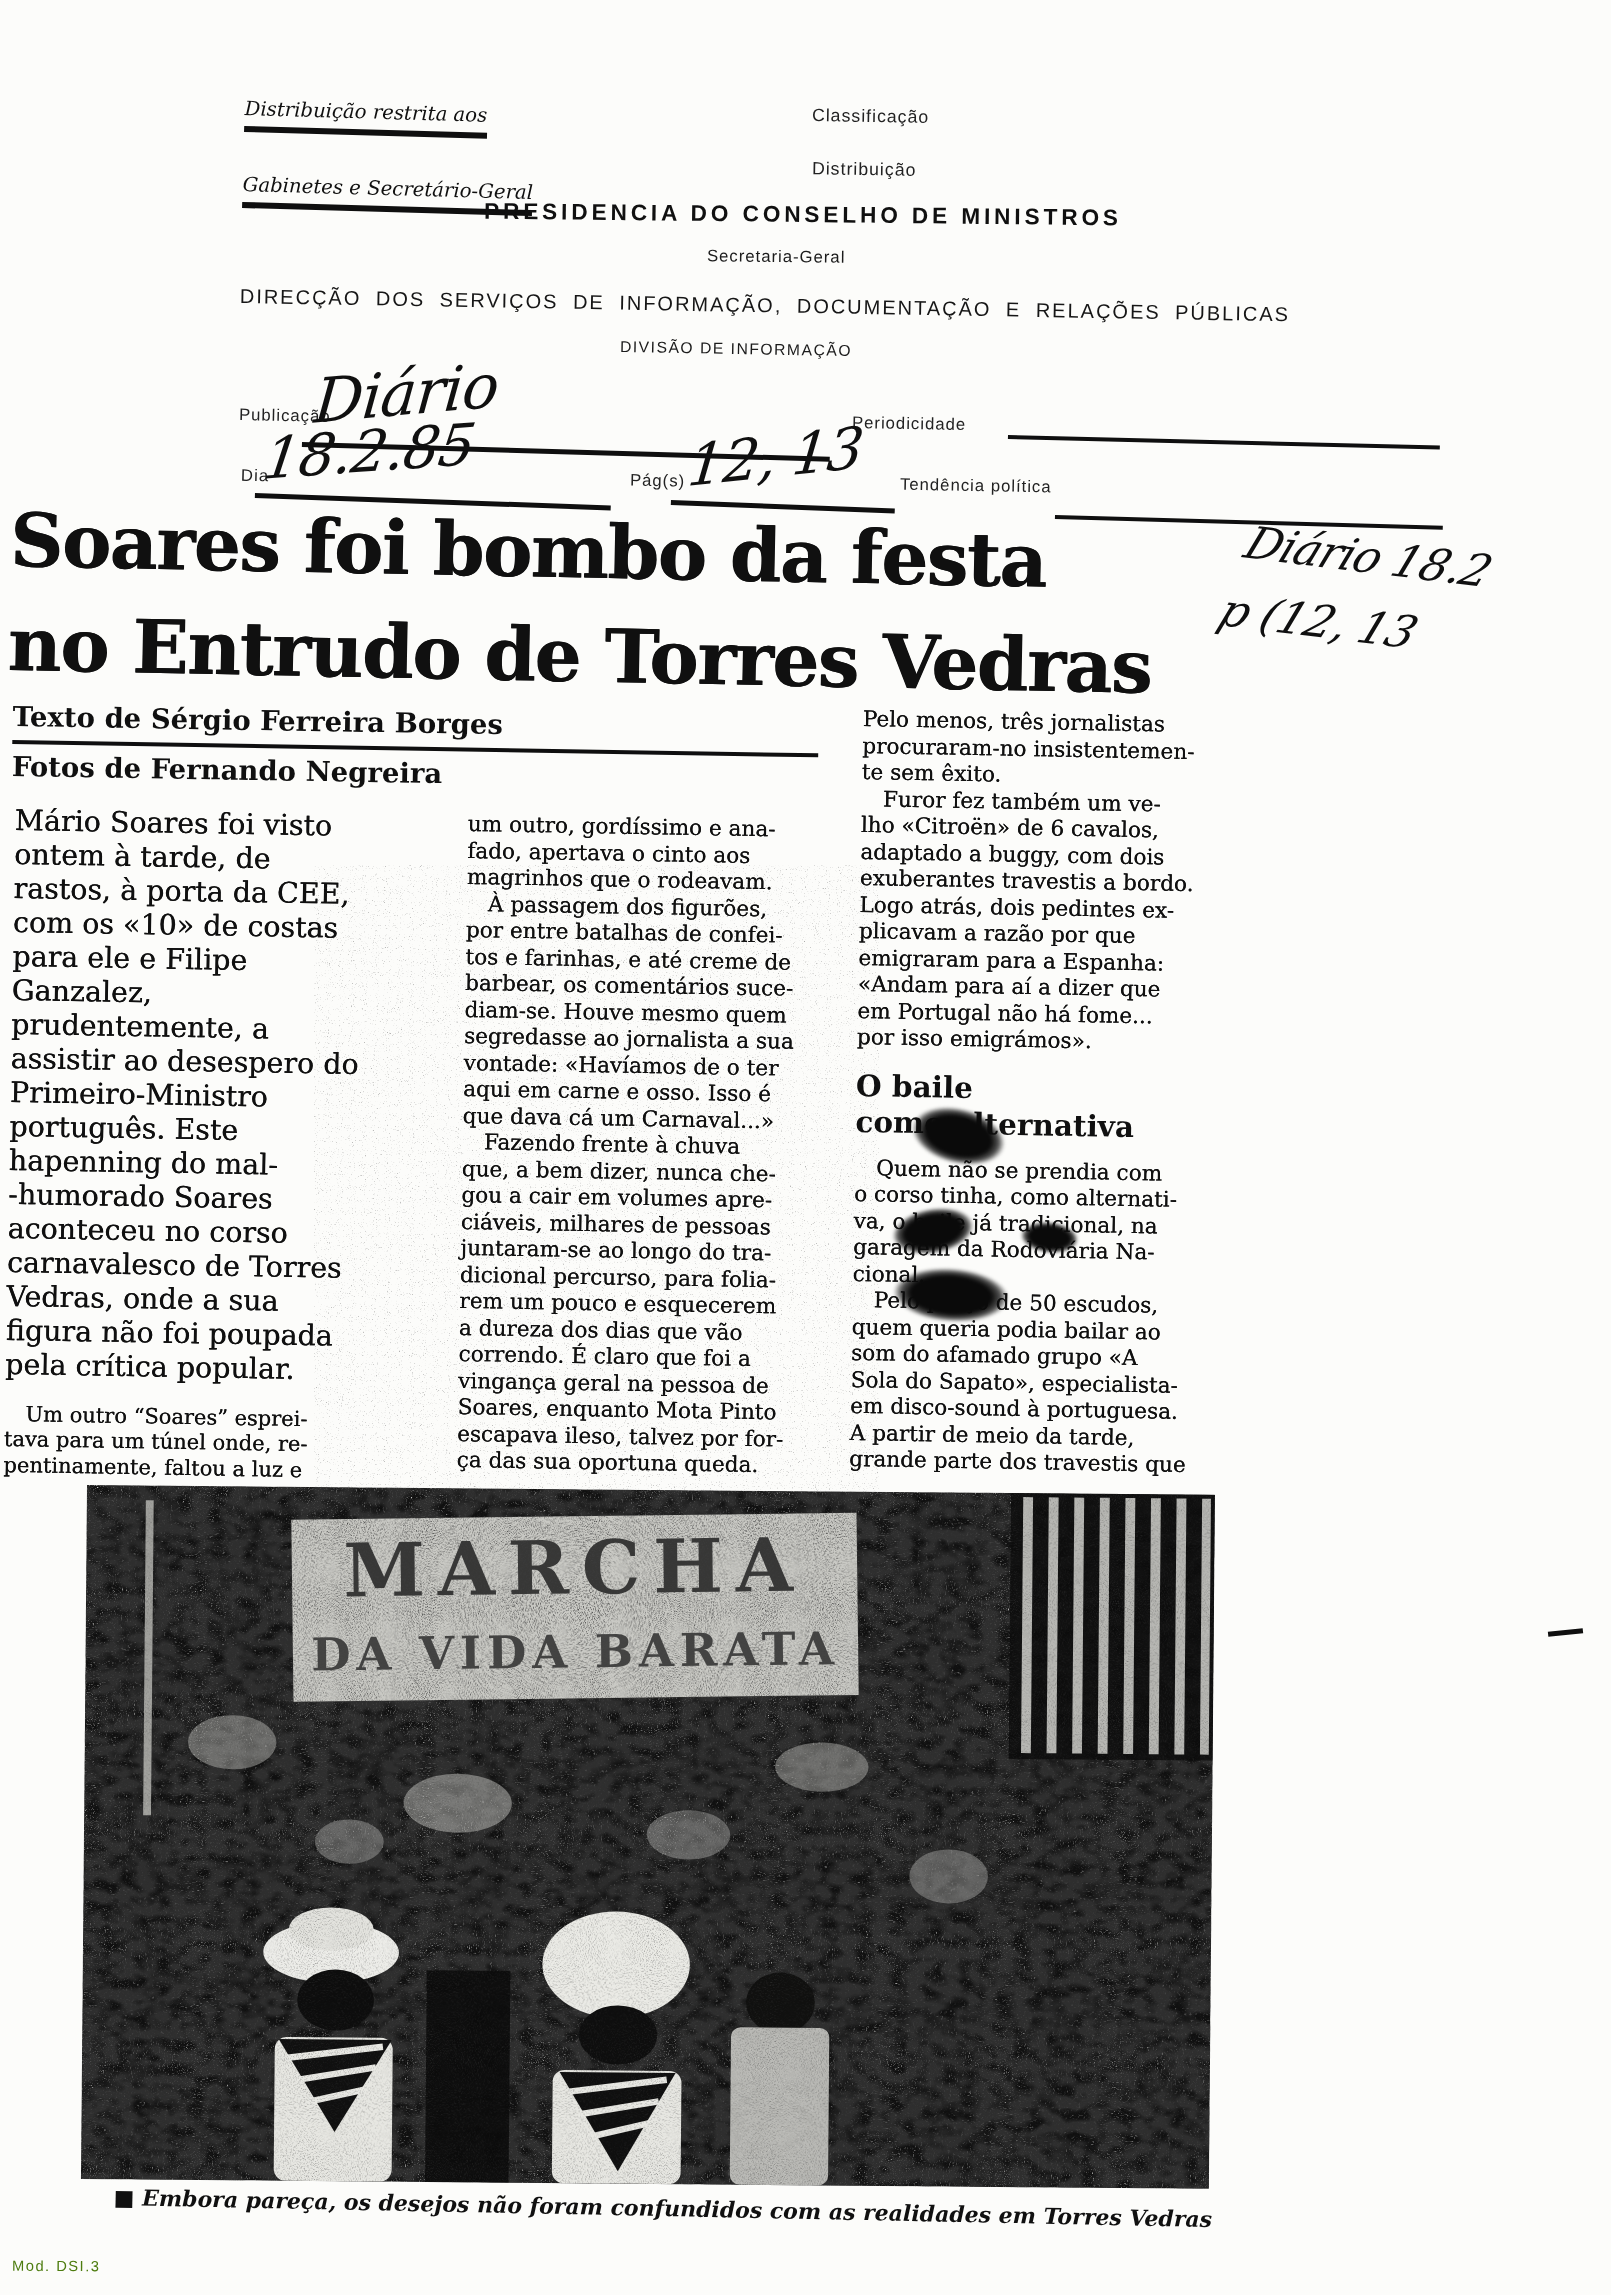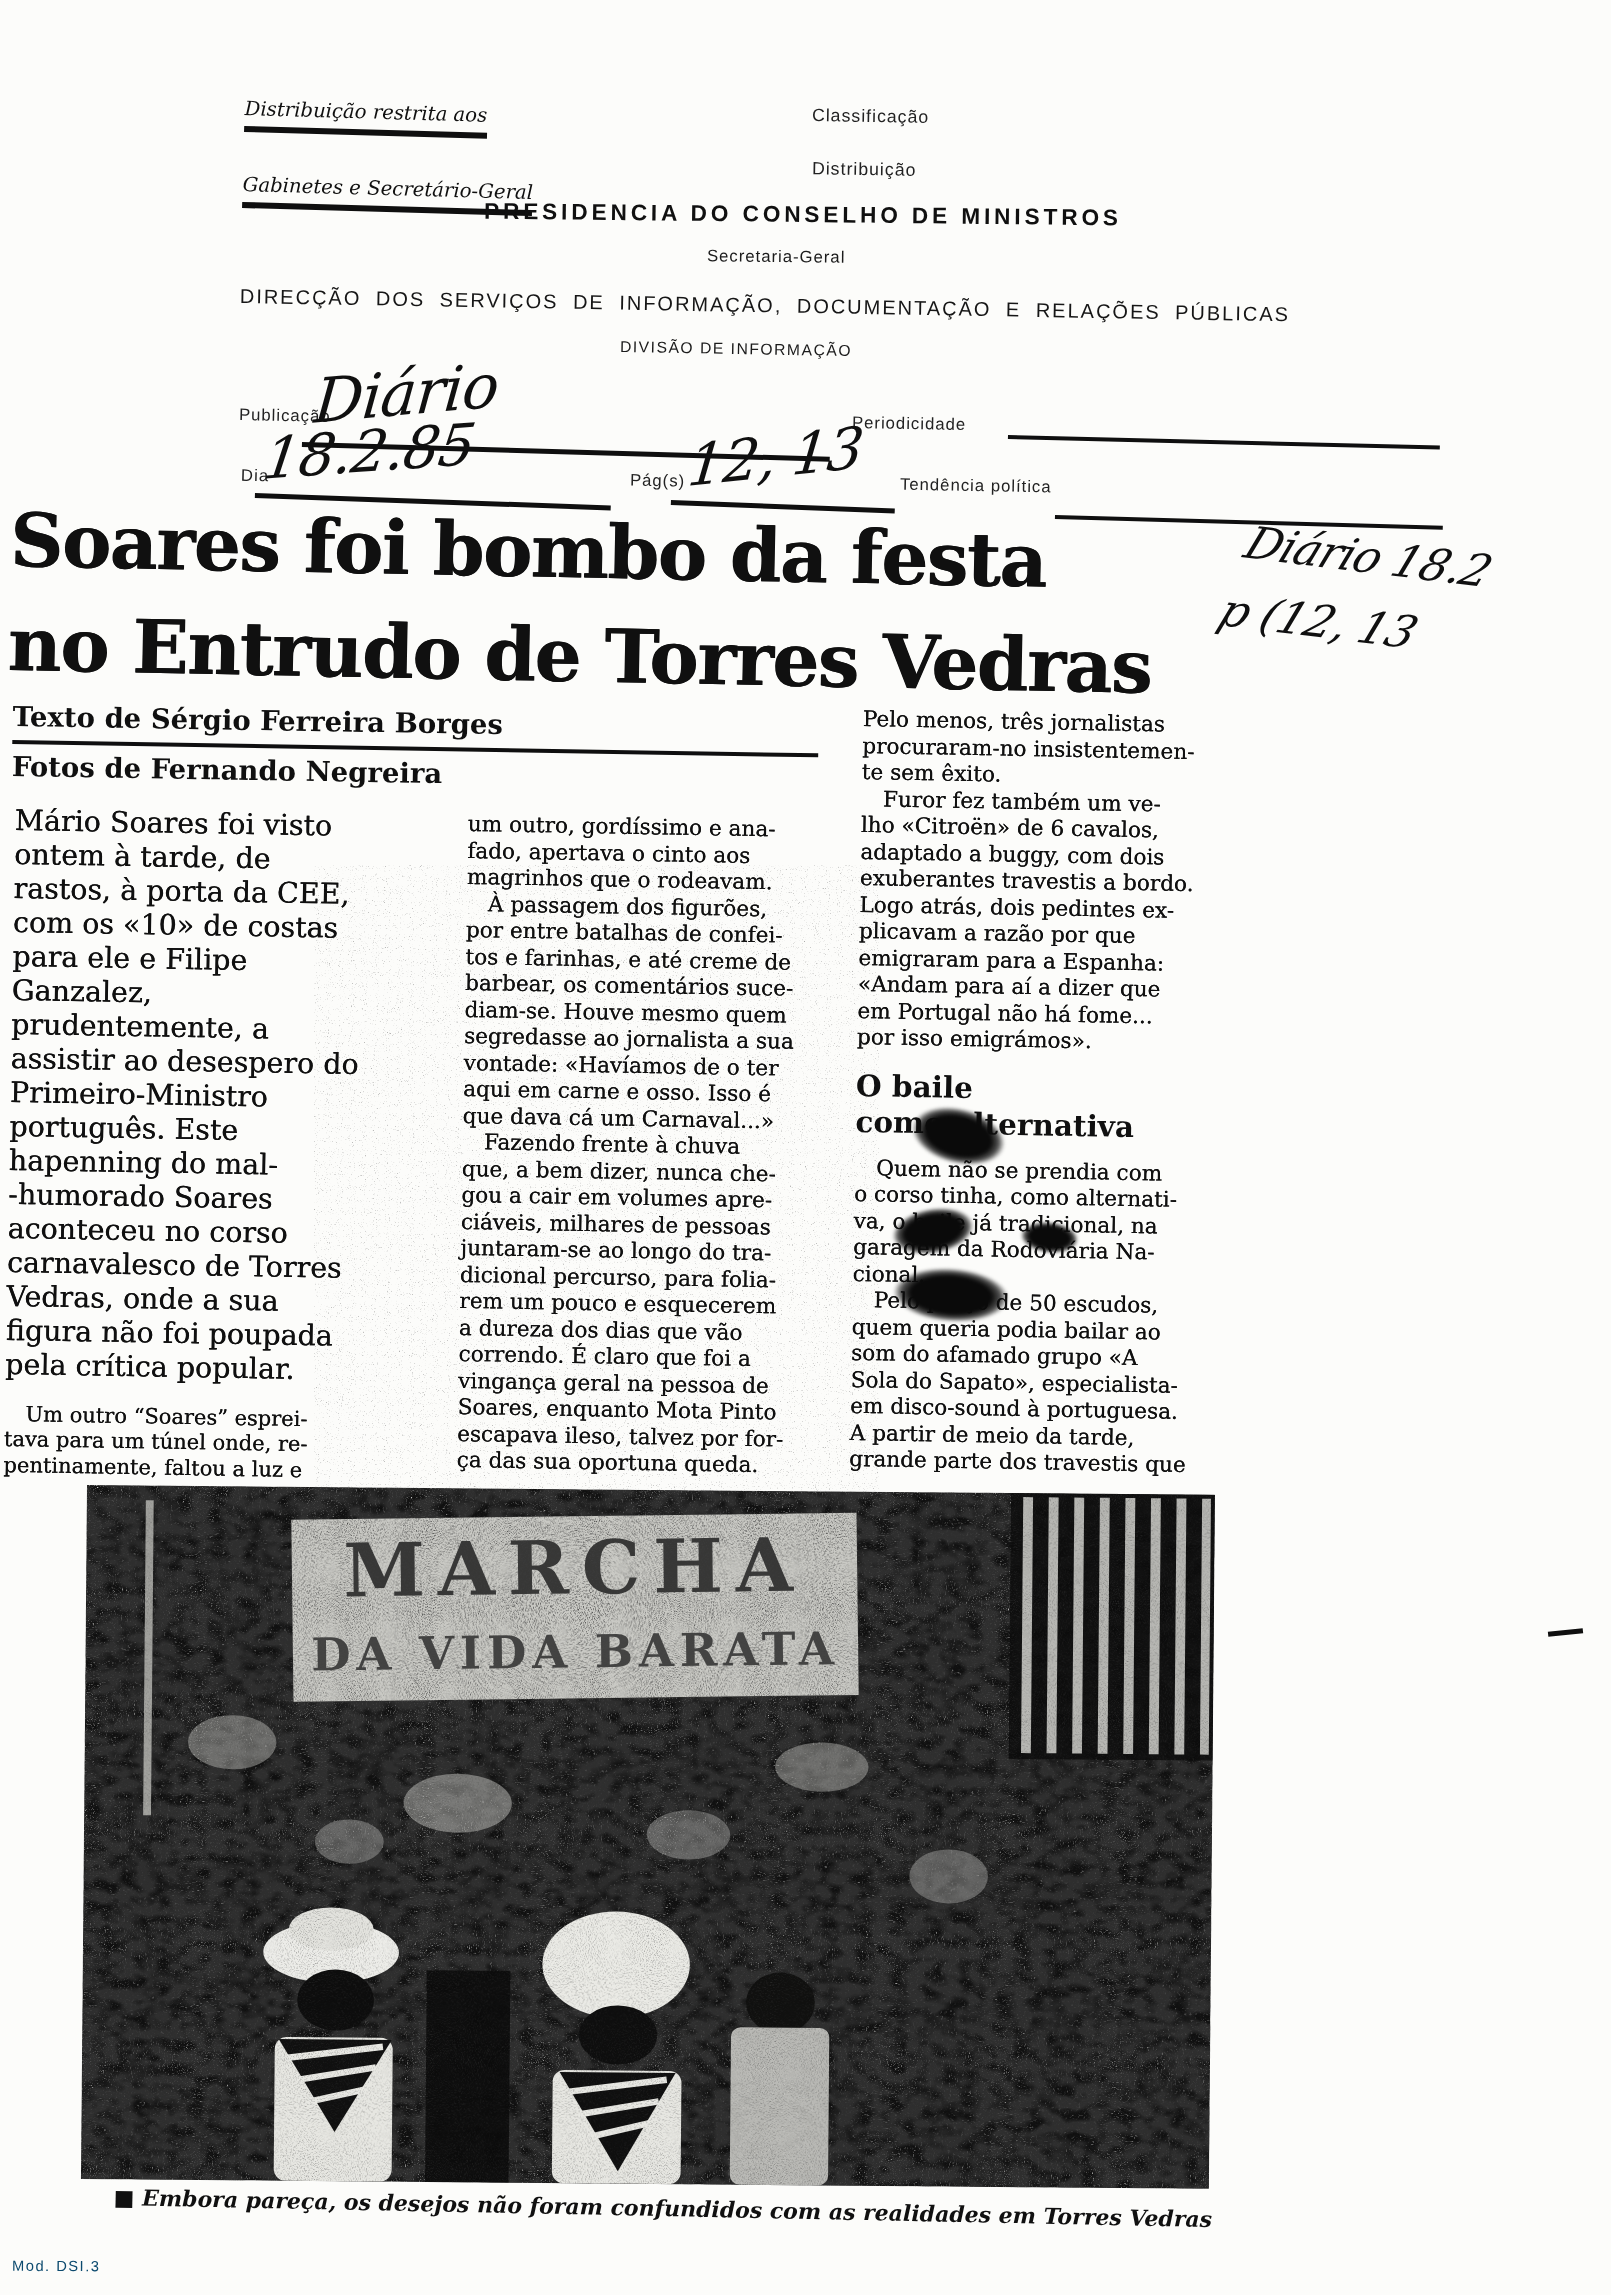--- a/index.html
+++ b/index.html
@@ -241,16 +241,16 @@
       </g>
 
       <rect width="2295" height="1410" filter="url(#speckDark)" opacity="0.5"></rect>
     </svg>
   </div>
 
   <div class="abs caption" style="left:114px;top:2184px;transform:rotate(1.15deg);transform-origin:left top;">■ Embora pareça, os desejos não foram confundidos com as realidades em Torres Vedras</div>
 
   <div class="rule" style="left:1548px;top:1630px;width:35px;height:4.9px;transform:rotate(-6deg);"></div>
 
-  <div class="abs sans" style="left:11.8px;top:2258px;font-size:14.7px;color:#0c4a6e;letter-spacing:1.5px;transform:rotate(0.3deg);">Mod. DSI.3</div>
+  <div class="abs sans" style="left:11.8px;top:2258px;font-size:14.7px;color:#4d7c0f;letter-spacing:1.5px;transform:rotate(0.3deg);">Mod. DSI.3</div>
 
 </div>
 
 
 </body></html>

